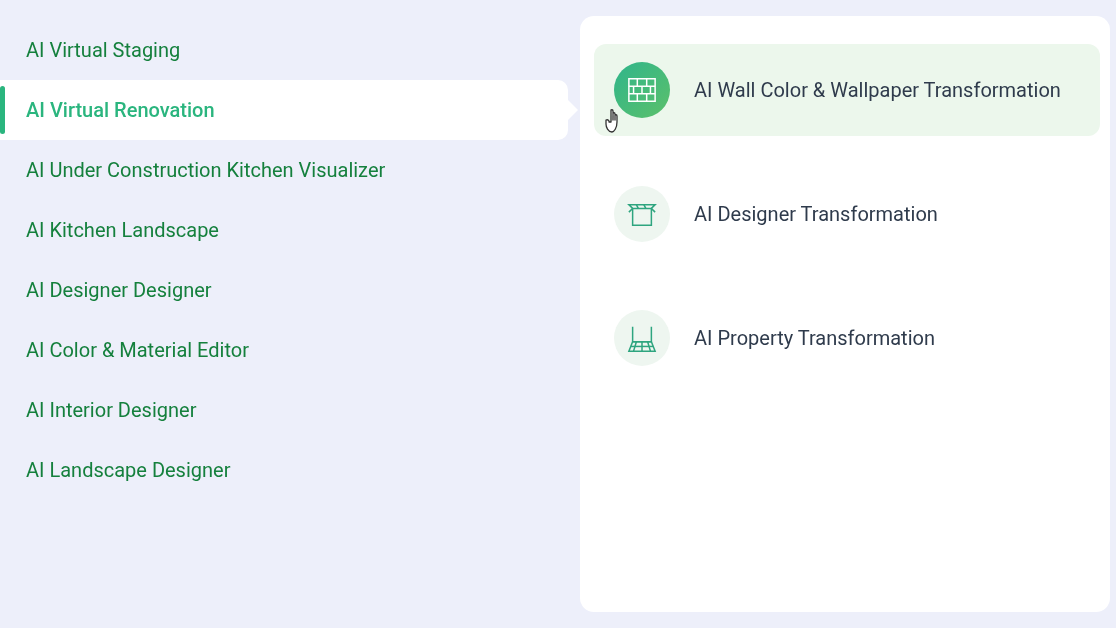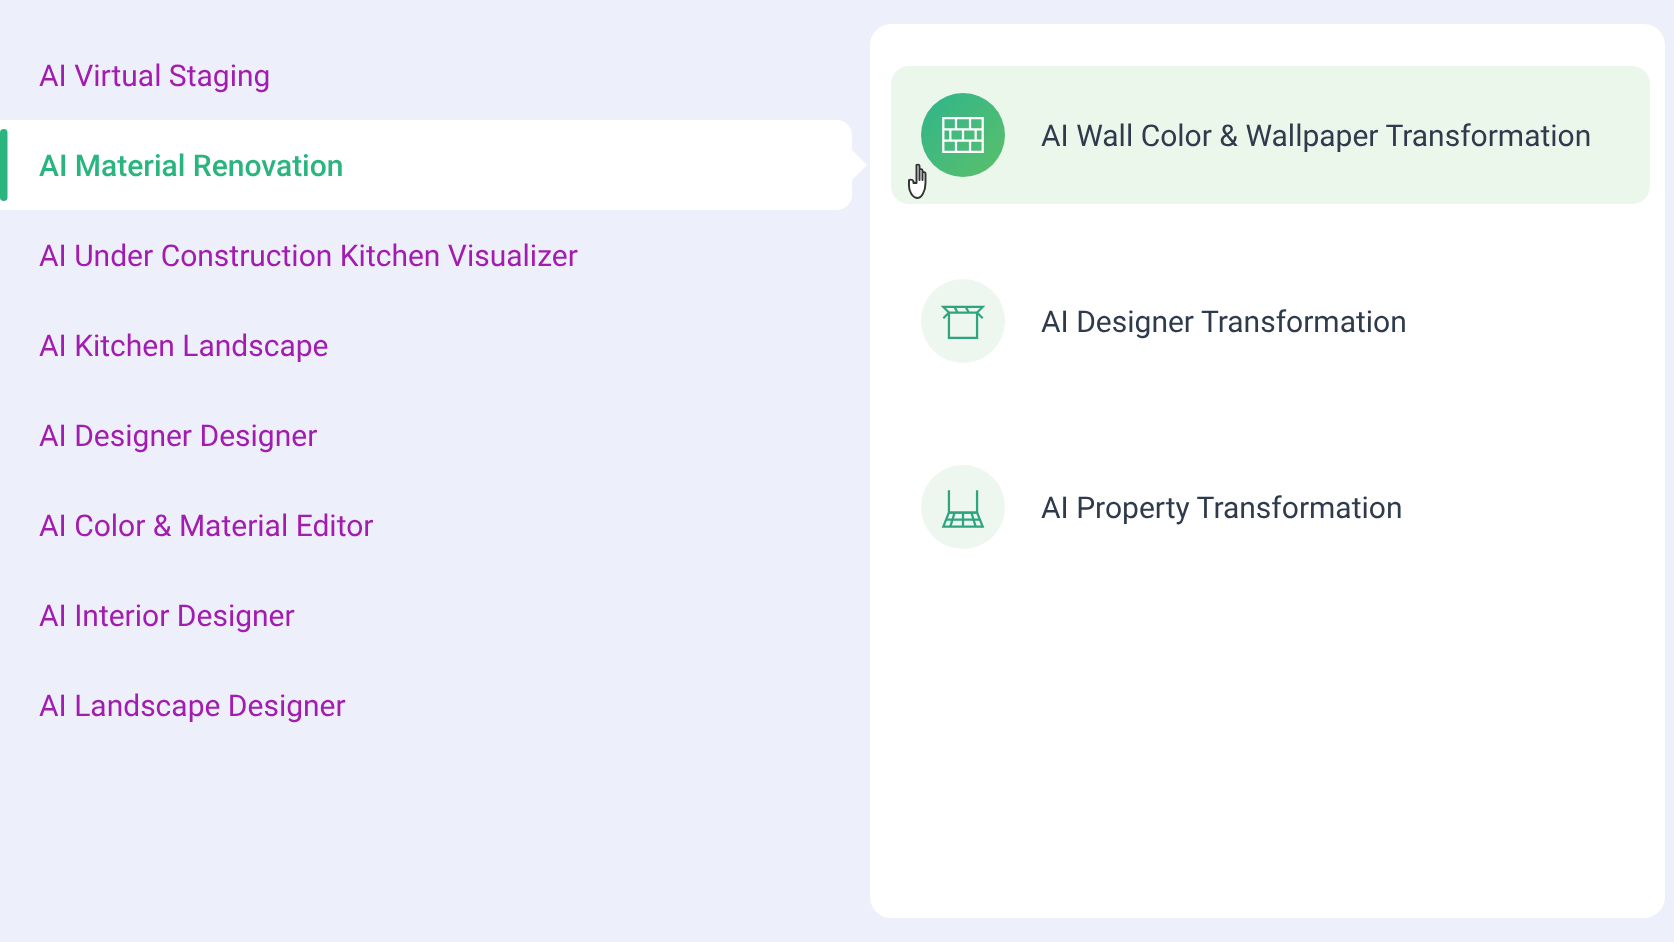--- a/index.html
+++ b/index.html
@@ -12,21 +12,21 @@
   }
   .left-panel {
     width: 580px;
     padding-top: 20px;
     padding-bottom: 20px;
     flex-shrink: 0;
   }
   .nav-item {
     padding: 18px 26px;
     font-size: 20px;
-    color: #a21caf;
+    color: #15803d;
     cursor: pointer;
     position: relative;
     border-radius: 0 10px 10px 0;
     margin-right: 12px;
   }
   .nav-item.active {
     background: #ffffff;
     color: #2ab57e;
     font-weight: 500;
   }
@@ -96,21 +96,21 @@
     left: 22px;
     top: 92px;
     pointer-events: none;
   }
 </style>
 </head>
 <body>
 
 <div class="left-panel">
   <div class="nav-item">AI Virtual Staging</div>
-  <div class="nav-item active">AI Material Renovation</div>
+  <div class="nav-item active">AI Virtual Renovation</div>
   <div class="nav-item">AI Under Construction Kitchen Visualizer</div>
   <div class="nav-item">AI Kitchen Landscape</div>
   <div class="nav-item">AI Designer Designer</div>
   <div class="nav-item">AI Color &amp; Material Editor</div>
   <div class="nav-item">AI Interior Designer</div>
   <div class="nav-item">AI Landscape Designer</div>
 </div>
 
 <div class="right-panel">
 

